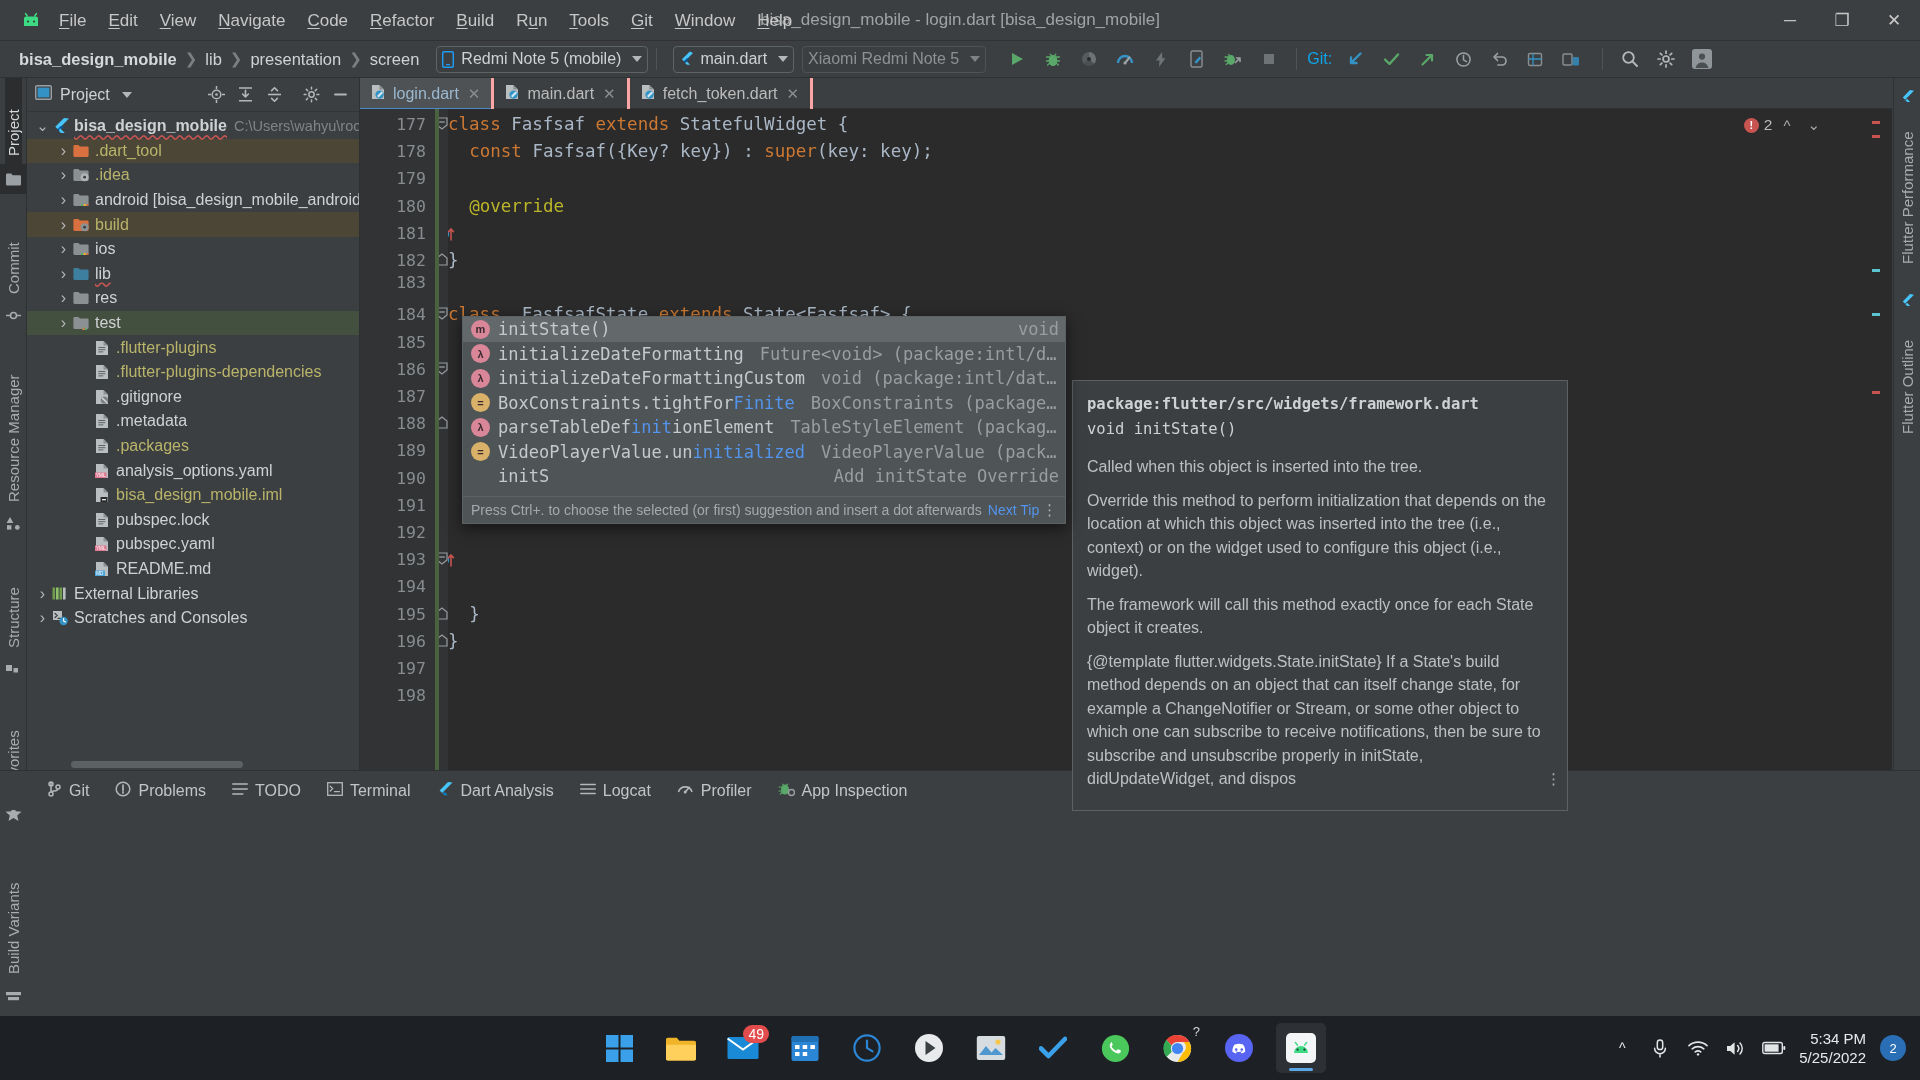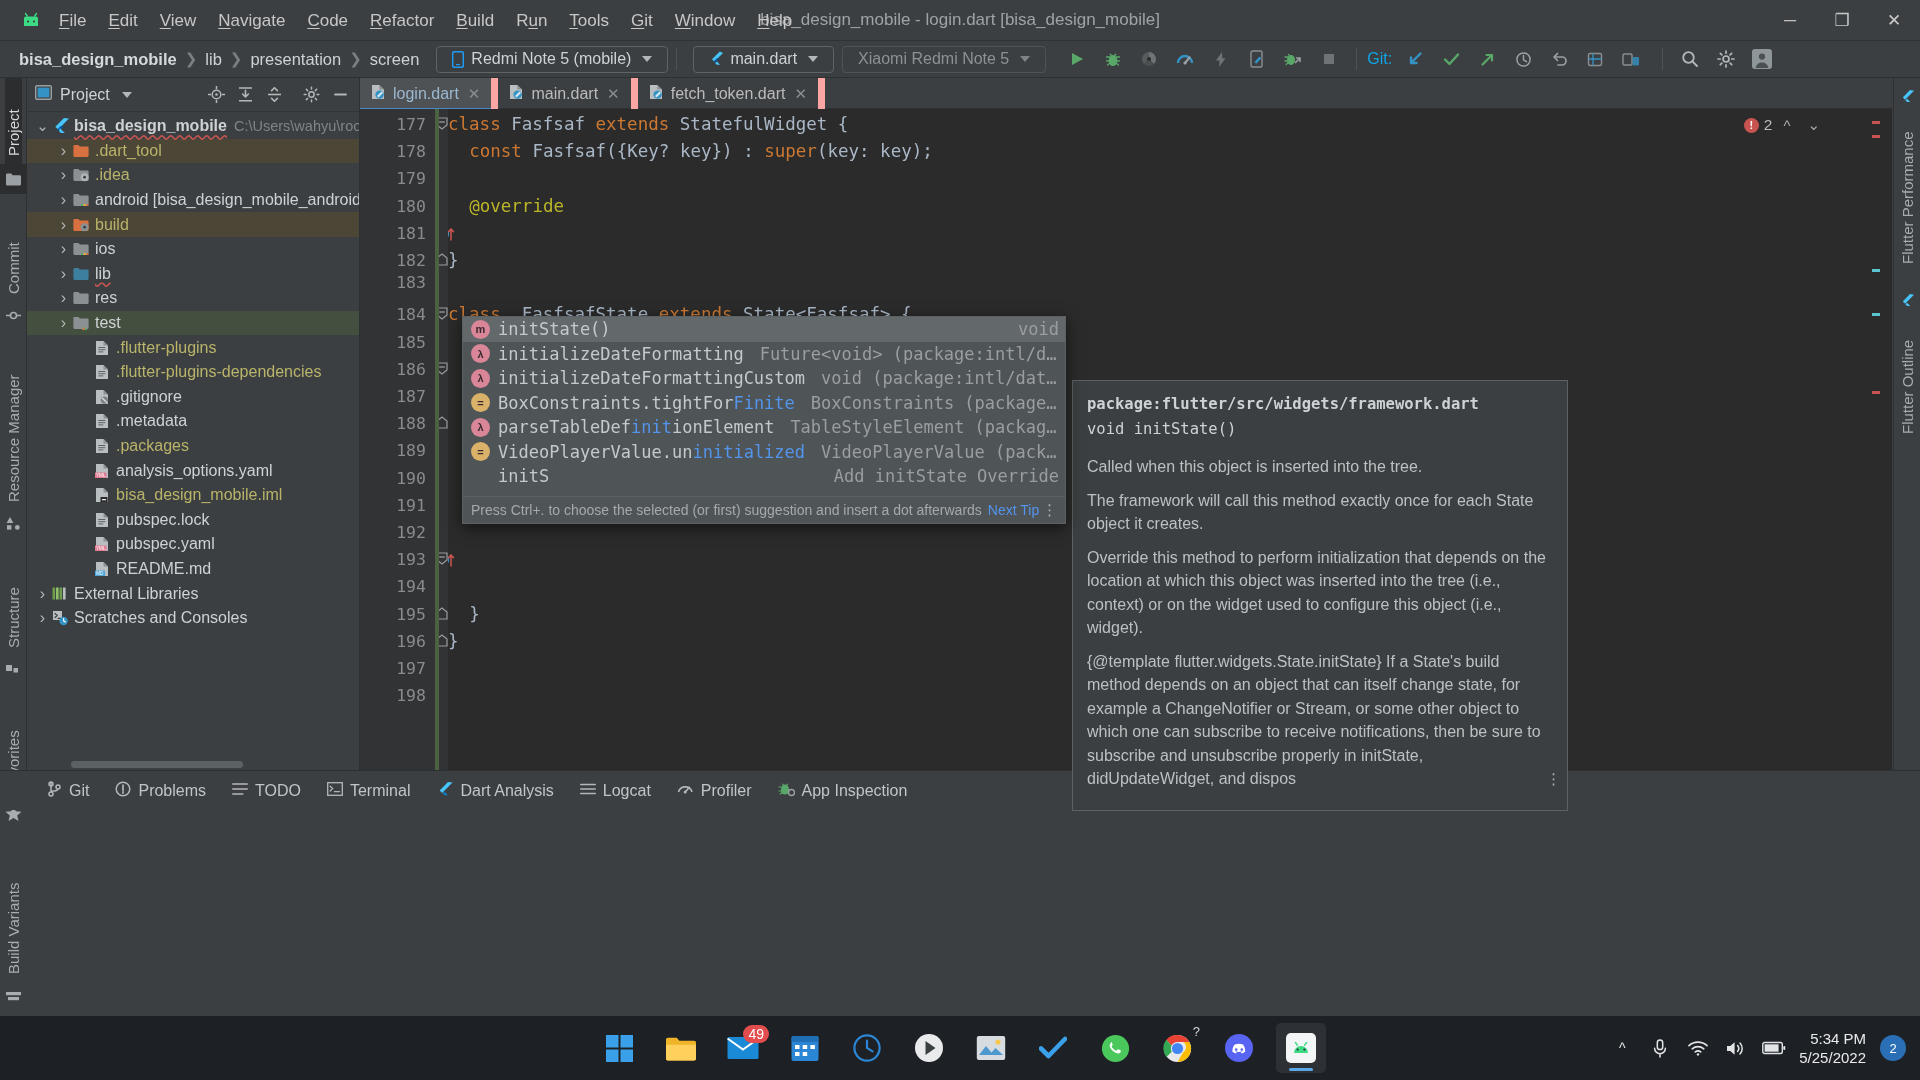--- a/index.html
+++ b/index.html
@@ -38,21 +38,21 @@
     position:absolute; top:41px; left:0; width:1920px; height:37px;
     background:#3c3f41; display:flex; align-items:center;
     border-bottom:1px solid #2e3133;
   }
   .crumb { color:#cfd2d4; font-size:16.5px; padding:0 3px; }
   .crumb.first { font-weight:bold; color:#d6d9db; margin-left:16px; }
   .crumb-sep { color:#7b7f81; font-size:15px; padding:0 5px; }
 
   .combo {
     height:27px; border:1px solid #5e6366; border-radius:4px;
-    display:flex; align-items:center; gap:7px; padding:0 15px;
+    display:flex; align-items:center; gap:7px; padding:0 5px;
     color:#cfd2d4; font-size:16px; margin-left:8px; background:transparent;
   }
   .combo.dim { color:#8d9194; border-color:#4f5356;}
   .caret { width:0;height:0;border-left:5px solid transparent;border-right:5px solid transparent;border-top:6px solid #b4b7b9; margin-left:4px;}
   .caret.dim { border-top-color:#7f8385; }
   .sep-v { width:1px; height:22px; background:#4f5356; margin:0 8px; }
 
   .tb-ico { width:34px;height:30px;display:flex;align-items:center;justify-content:center; }
 
   
@@ -95,21 +95,21 @@
   #hscroll {
     position:absolute; bottom:2px; left:44px; width:172px; height:7px;
     background:#5c6164; border-radius:4px;
   }
 
   
   #editor { position:absolute; top:78px; left:360px; width:1532px; height:692px; background:#2b2b2b;}
   #tabsrow { height:31px; display:flex; background:#3c3f41; border-bottom:1px solid #2e3133;}
   .etab {
     display:flex; align-items:center; gap:7px; padding:0 11px; height:31px;
-    font-size:16px; color:#bbbbbb; border-right:7px solid #fca5a5; position:relative;
+    font-size:16px; color:#bbbbbb; border-right:3px solid #fca5a5; position:relative;
   }
   .etab.active { background:#4e5254; color:#9bb8d0; }
   .etab.active:after{content:"";position:absolute;left:0;right:0;bottom:-1px;height:2px;background:#4a88c7;}
   .etab .x { color:#8b8f91; font-size:15px; margin-left:2px;}
 
   #codearea { position:relative; height:661px; background:#2b2b2b; overflow:hidden;}
   #gutter {
     position:absolute; left:0; top:0; width:75px; height:661px; background:#313335;
   }
   .gnum {
@@ -946,22 +946,22 @@
     <span>Press Ctrl+. to choose the selected (or first) suggestion and insert a dot afterwards</span>
     <a href="#">Next Tip</a>
     <span id="pkebab">⋮</span>
   </div>
 </div>
 
 <div id="docpanel">
   <div class="dmono" style="margin-bottom:1px;font-weight:bold;">package:flutter/src/widgets/framework.dart</div>
   <div class="dmono" style="margin-bottom:14px;">void initState()</div>
   <p>Called when this object is inserted into the tree.</p>
+  <p>Override this method to perform initialization that depends on the location at which this object was inserted into the tree (i.e., context) or on the widget used to configure this object (i.e., widget).</p>
   <p>The framework will call this method exactly once for each State object it creates.</p>
-  <p>Override this method to perform initialization that depends on the location at which this object was inserted into the tree (i.e., context) or on the widget used to configure this object (i.e., widget).</p>
   <p style="margin-bottom:12px;">{@template flutter.widgets.State.initState} If a State's build method depends on an object that can itself change state, for example a ChangeNotifier or Stream, or some other object to which one can subscribe to receive notifications, then be sure to subscribe and unsubscribe properly in initState, didUpdateWidget, and dispos</p>
 
   <span id="dockebab">⋮</span>
 </div>
 
 <div id="rightstrip">
   <div class="vtab-wrap">
     <div style="width:27px;height:30px;display:flex;align-items:center;justify-content:center;margin-top:4px;">
       <svg width="14" height="15" viewBox="0 0 14 15">
           <path d="M10 0L2.8 7.4l2.3 2.3L14 .8z" fill="#47c5fb"></path>

